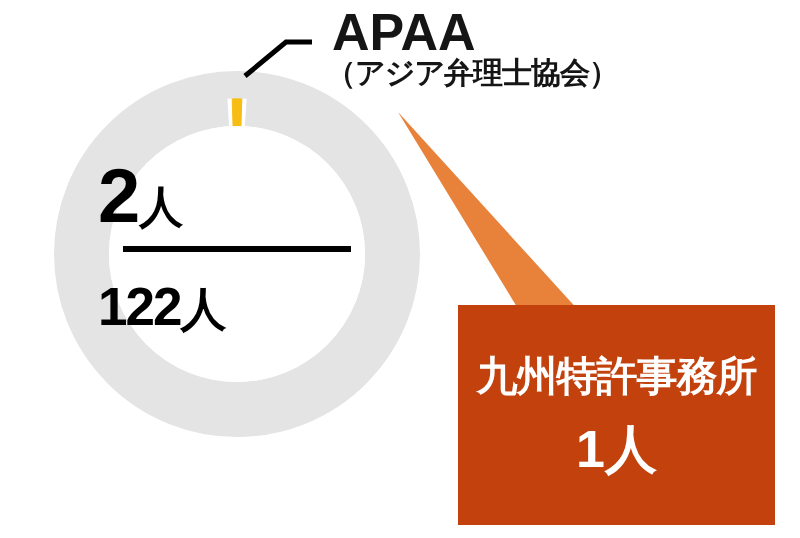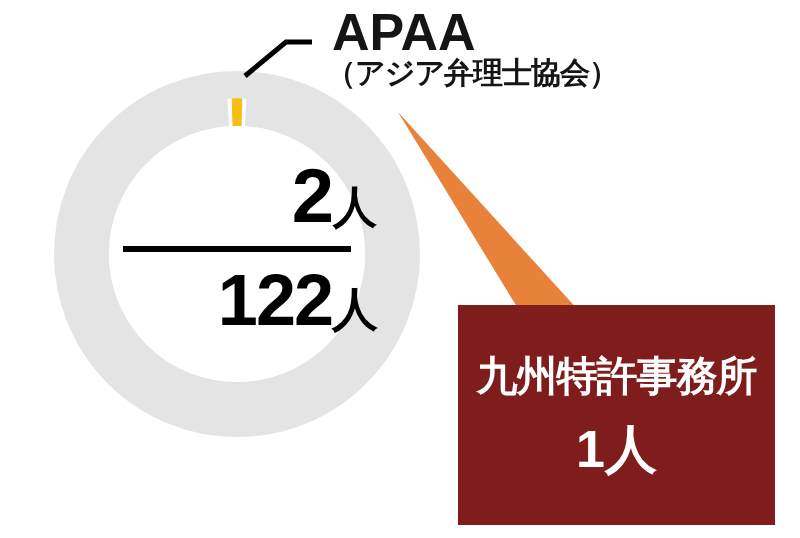--- a/index.html
+++ b/index.html
@@ -30,21 +30,21 @@
   
   #donut-svg { z-index: 1; }
   
   #fraction-group {
     position: absolute;
     left: 98px;
     top: 150px;
     width: 278px;
     height: 220px;
     z-index: 3;
-    text-align: right;
+    text-align: left;
   }
   .frac-line {
     display: block;
     line-height: 1;
     color: #000000;
     white-space: nowrap;
   }
   #numerator {
     font-size: 76px;
     font-weight: bold;
@@ -59,21 +59,21 @@
     width: 228px;
     height: 6px;
     background: #000000;
     margin: 8px auto 6px auto;
   }
   #denominator {
     font-size: 80px;
     font-weight: bold;
     letter-spacing: -2px;
   }
-  #denominator .big { font-size: 72px; }
+  #denominator .big { font-size: 53px; }
   #denominator .unit { font-size: 46px; }
 
   
   #apaa-label {
     position: absolute;
     left: 332px;
     top: 6px;
     z-index: 4;
     color: #111111;
   }
@@ -94,21 +94,21 @@
     letter-spacing: -1px;
   }
 
   
   #callout-box {
     position: absolute;
     left: 458px;
     top: 305px;
     width: 317px;
     height: 220px;
-    background: #7f1d1d;
+    background: #c2410c;
     z-index: 3;
     display: flex;
     flex-direction: column;
     align-items: center;
     justify-content: center;
   }
   #callout-title {
     color: #FFFFFF;
     font-size: 41px;
     font-weight: bold;

